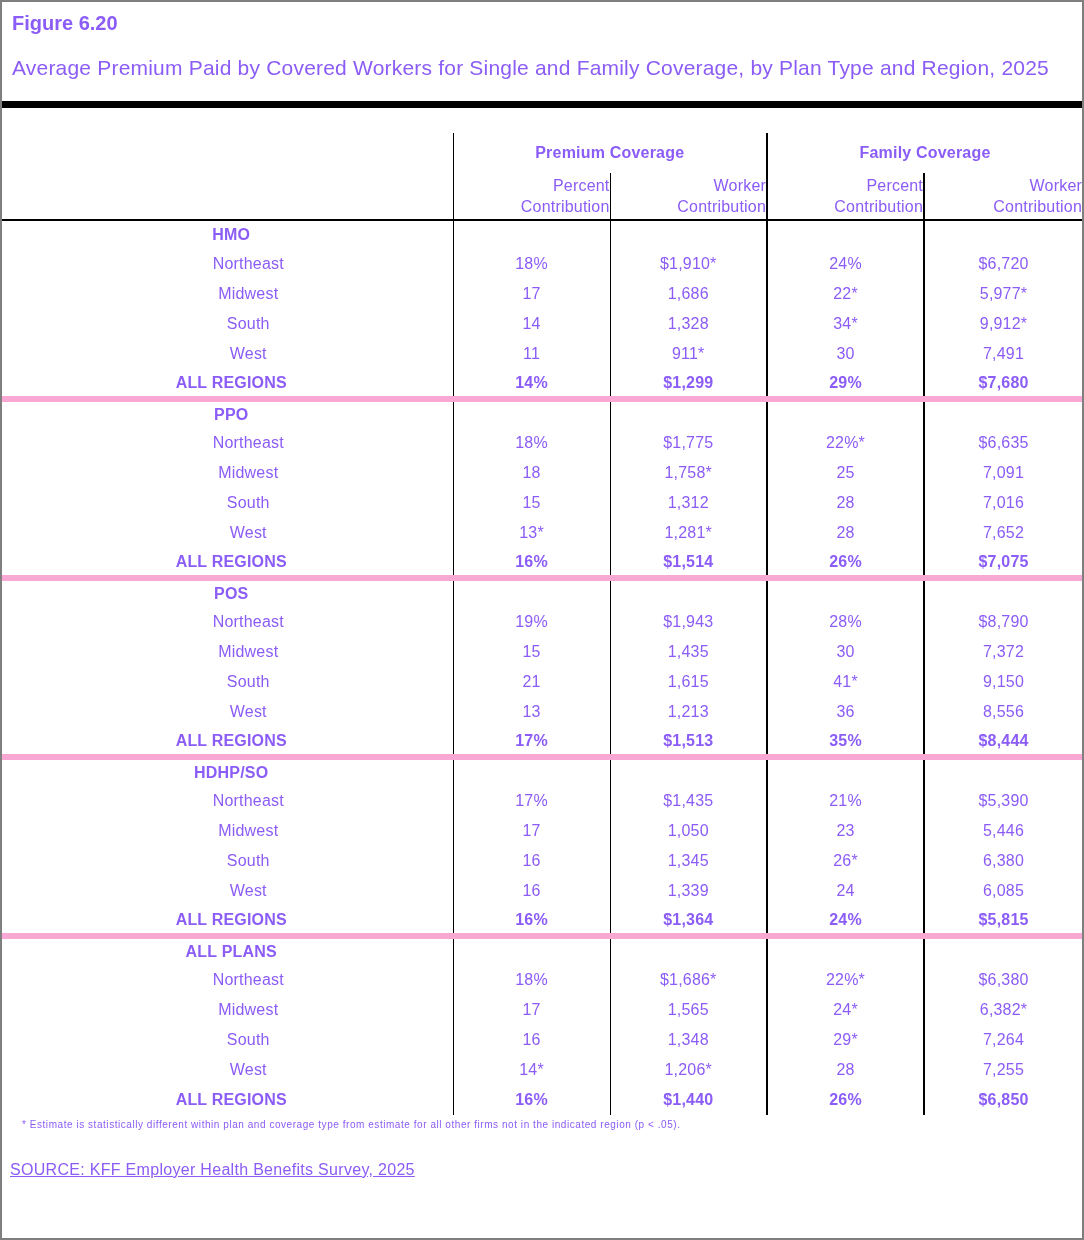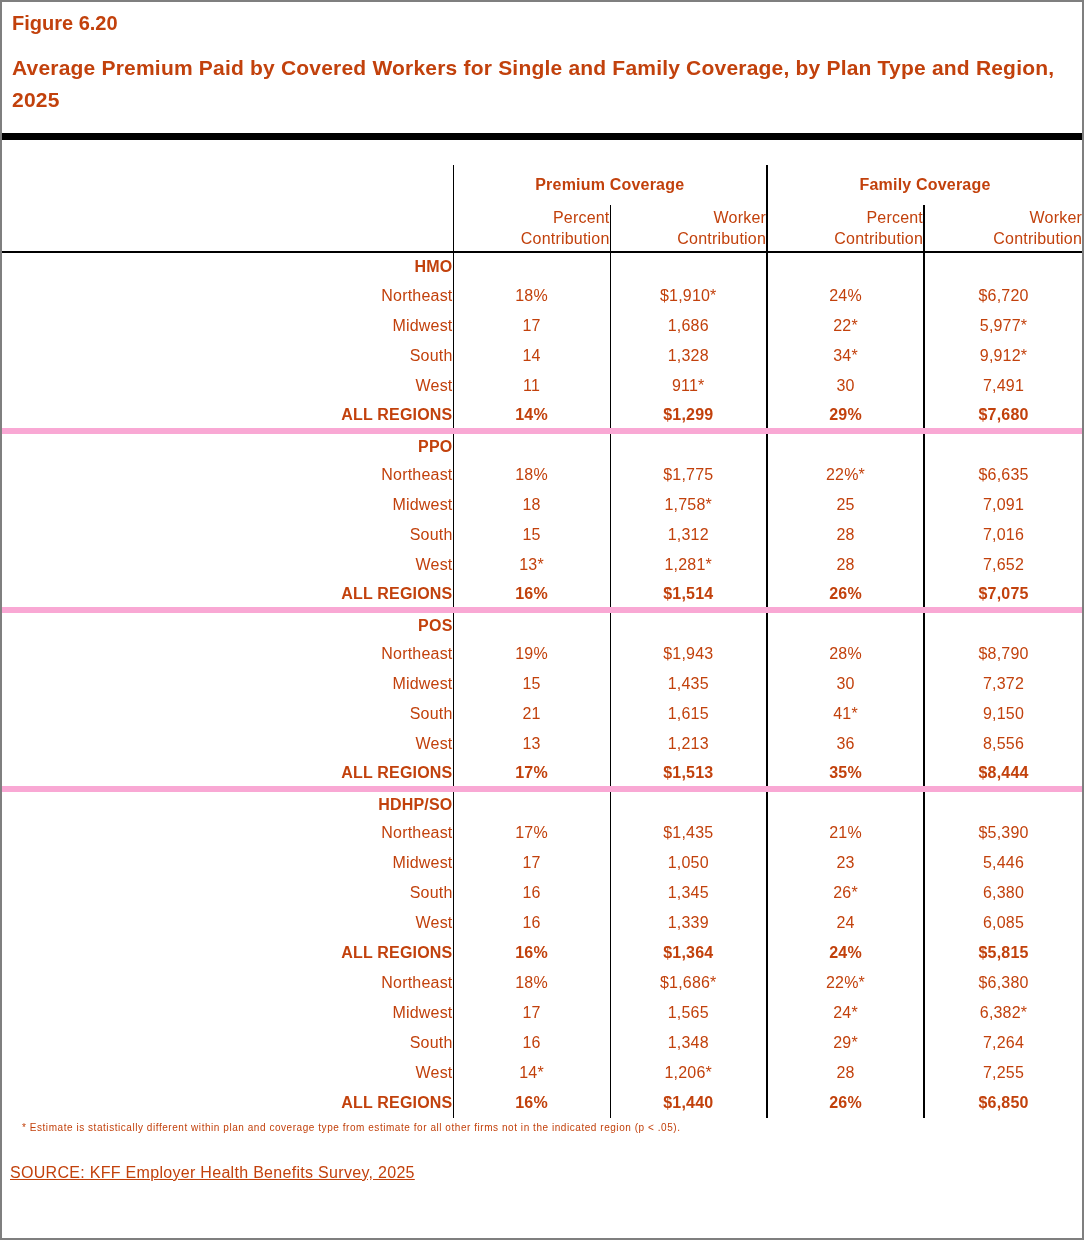--- a/index.html
+++ b/index.html
@@ -3,27 +3,27 @@
 <meta charset="utf-8">
 <style>
   html,body{margin:0;padding:0;background:#fff;}
   .page{
     position:relative;
     width:1084px;height:1240px;
     box-sizing:border-box;
     border:2px solid #7f7f7f;
     background:#ffffff;
     font-family:"Liberation Sans", sans-serif;
-    color:#c2410c;
+    color:#8b5cf6;
     overflow:hidden;
   }
   .header{padding:10px 10px 0 10px;}
   .fig-label{font-size:20px;font-weight:bold;line-height:22px;}
   .main-title{
-    font-size:21px;font-weight:bold;line-height:32px;
+    font-size:21px;font-weight:normal;line-height:32px;
     margin-top:18px;max-width:1044px;letter-spacing:0.2px;
   }
   .title-rule{height:7px;background:#000;margin-top:17px;width:100%;}
   table.data{
     border-collapse:collapse;table-layout:fixed;
     width:100%;margin-top:25px;
     font-size:16px;letter-spacing:0.2px;
   }
   col.c-label{width:451px;}
   col.c-sp{width:157px;}
@@ -34,21 +34,21 @@
   .b1r{border-right:1.5px solid #000;}
   .b2r{border-right:2px solid #000;}
   tr.group-hdr{height:40px;}
   tr.group-hdr th{font-weight:bold;text-align:center;font-size:16px;}
   tr.sub-hdr{height:47px;}
   tr.sub-hdr td,tr.sub-hdr th{border-bottom:2px solid #000;}
   tr.sub-hdr th{text-align:right;line-height:21px;font-size:16px;}
   tbody tr{height:30px;}
   tbody tr.sec-hdr{height:29px;}
   tbody tr.sec-top td{border-top:6px solid #f9a8d4;}
-  td.lbl{text-align:right;padding-left:8px;}
+  td.lbl{text-align:center;padding-left:8px;}
   td.region{padding-left:42px;margin-left:20px;}
   td.c{text-align:center;}
   .sec-name,tr.total td{font-weight:bold;}
   .footnote{
     padding:0 20px;
     font-size:10px;letter-spacing:0.55px;line-height:20px;
   }
   .source-line{
     margin-top:25px;padding:0 8px;
     font-size:16px;letter-spacing:0.3px;line-height:20px;text-decoration:underline;
@@ -260,20 +260,27 @@
           <td class="c b2r">24</td>
           <td class="c">6,085</td>
         </tr>
         <tr class="total">
           <td class="lbl b1r">ALL REGIONS</td>
           <td class="c b1r">16%</td>
           <td class="c b2r">$1,364</td>
           <td class="c b2r">24%</td>
           <td class="c">$5,815</td>
         </tr>
+        <tr class="sec-hdr sec-top">
+          <td class="lbl b1r sec-name">ALL PLANS</td>
+          <td class="c b1r"></td>
+          <td class="c b2r"></td>
+          <td class="c b2r"></td>
+          <td class="c"></td>
+        </tr>
         <tr>
           <td class="lbl b1r region">Northeast</td>
           <td class="c b1r">18%</td>
           <td class="c b2r">$1,686*</td>
           <td class="c b2r">22%*</td>
           <td class="c">$6,380</td>
         </tr>
         <tr>
           <td class="lbl b1r region">Midwest</td>
           <td class="c b1r">17</td>

